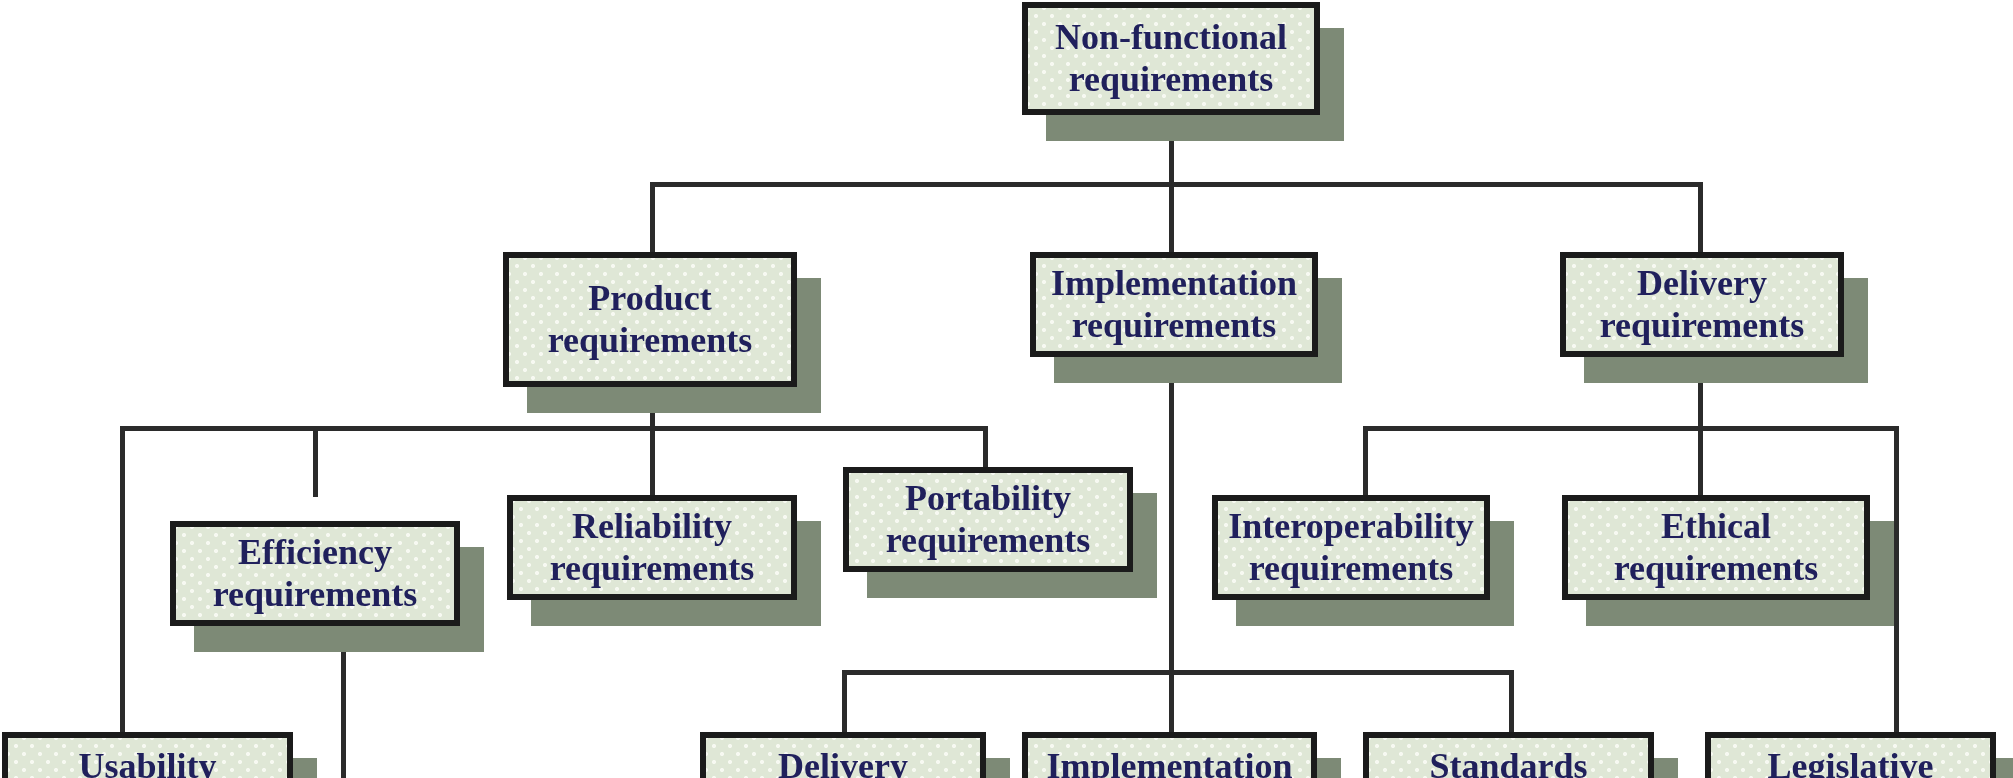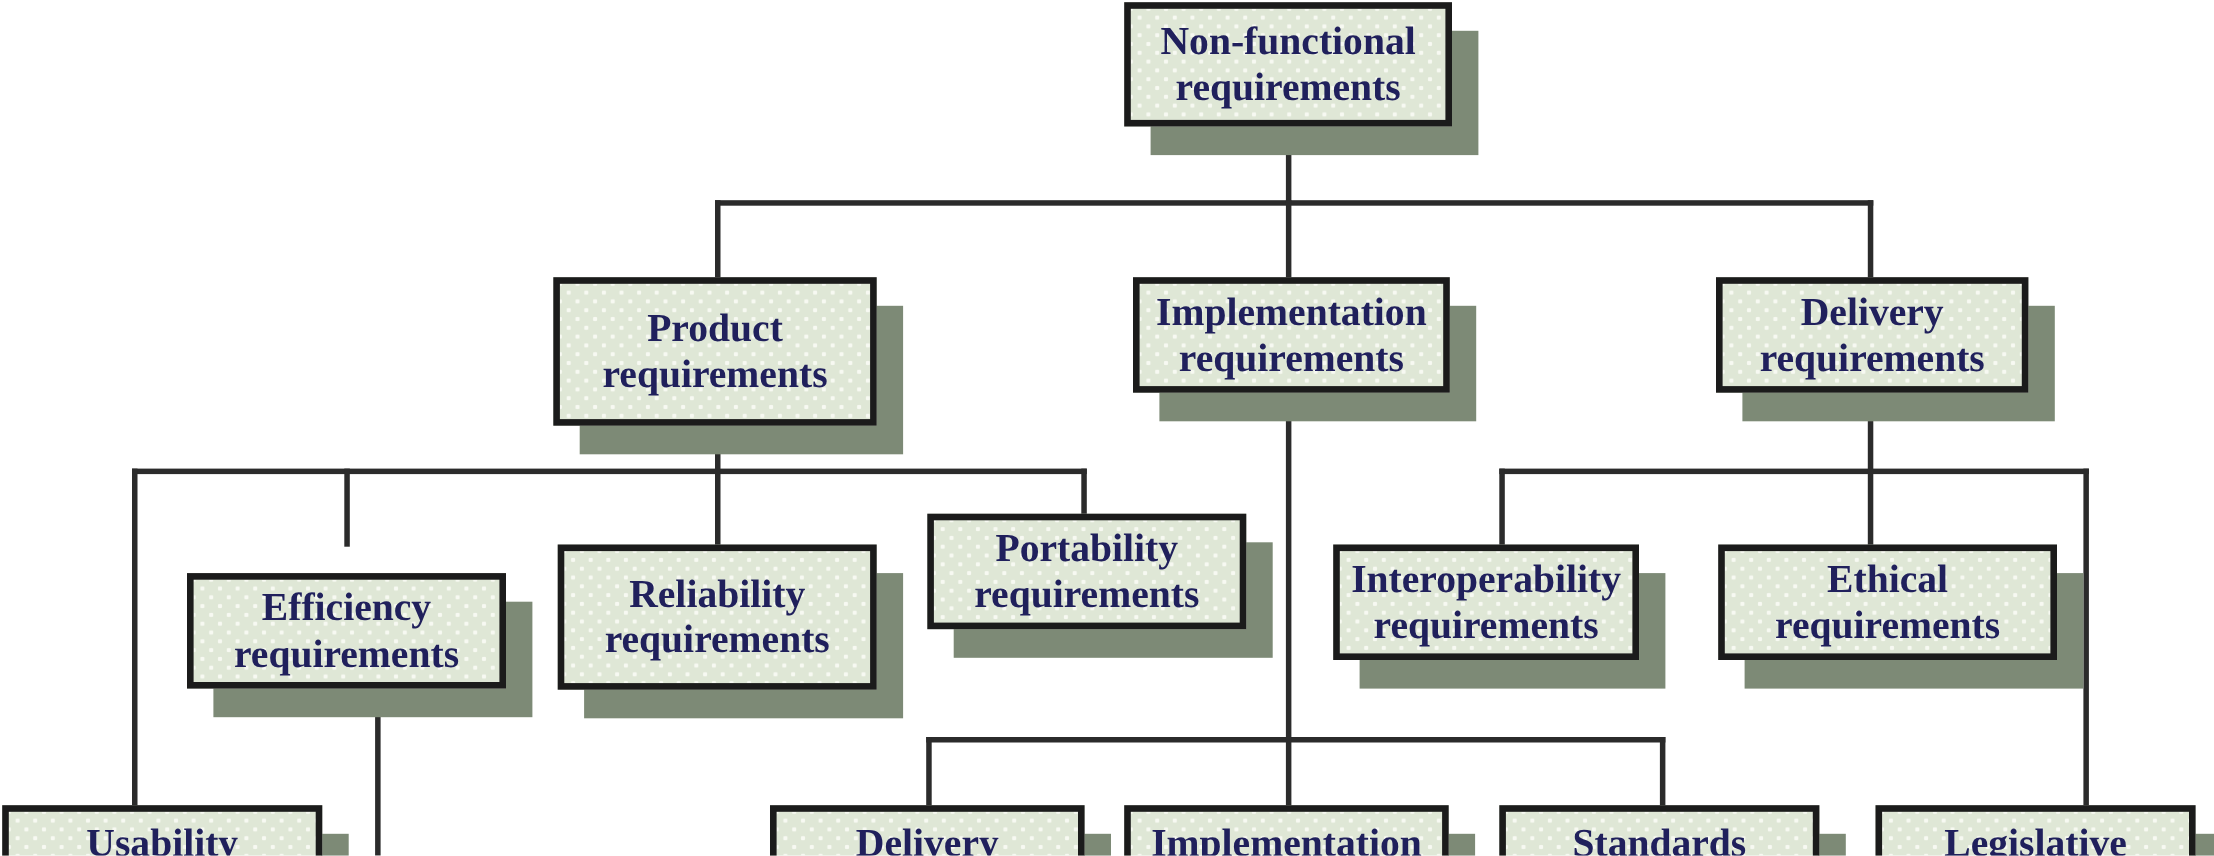--- a/index.html
+++ b/index.html
@@ -79,21 +79,21 @@
 
   <div class="node" style="left:1030px;top:252px;width:288px;height:105px">Implementation
 requirements</div>
 
   <div class="node" style="left:1560px;top:252px;width:284px;height:105px">Delivery
 requirements</div>
 
   <div class="node" style="left:170px;top:521px;width:290px;height:105px">Efficiency
 requirements</div>
 
-  <div class="node" style="left:507px;top:495px;width:290px;height:132px">Reliability
+  <div class="node" style="left:507px;top:495px;width:290px;height:105px">Reliability
 requirements</div>
 
   <div class="node" style="left:843px;top:467px;width:290px;height:105px">Portability
 requirements</div>
 
   <div class="node" style="left:1212px;top:495px;width:278px;height:105px">Interoperability
 requirements</div>
 
   <div class="node" style="left:1562px;top:495px;width:308px;height:105px">Ethical
 requirements</div>

